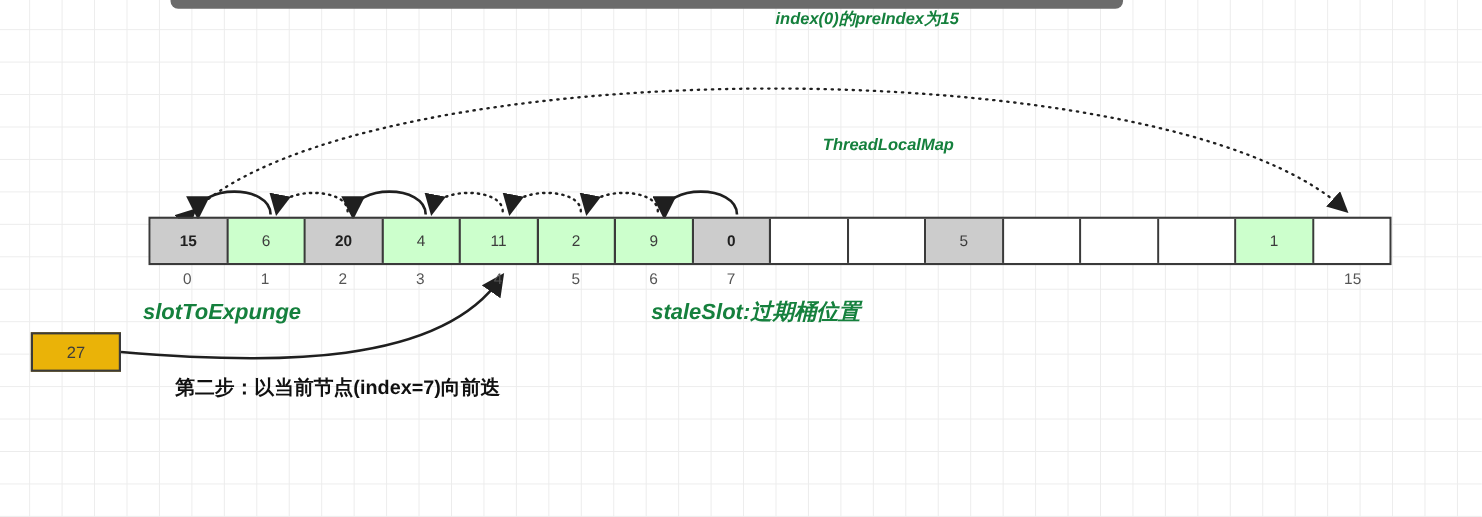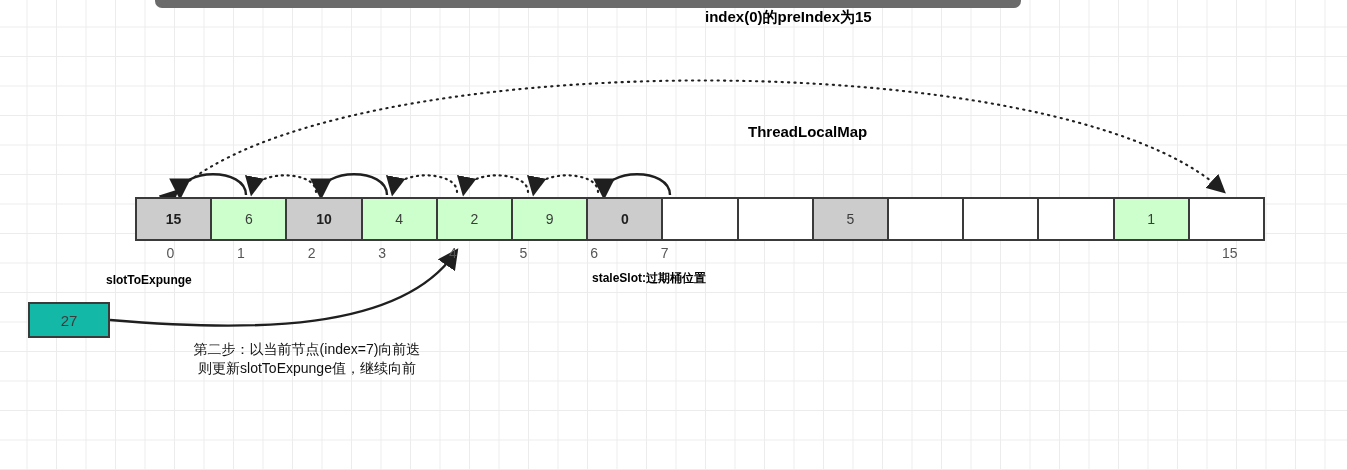--- a/index.html
+++ b/index.html
@@ -32,36 +32,36 @@
   .cell:last-child{border-right:none;}
   .cell.green{background:#ccffcc;}
   .cell.gray{background:#cccccc;}
   .cell.bold{font-weight:bold;color:#1f1f1f;}
 
   
   .ruler{position:absolute;left:135px;top:245px;width:1130px;height:20px;display:flex;}
   .tick{flex:1 1 0;text-align:center;font-size:14px;color:#555;}
 
   
-  .lbl{position:absolute;font-weight:bold;color:#000000;white-space:nowrap;}
+  .lbl{position:absolute;font-weight:bold;color:#15803d;white-space:nowrap;font-style:italic;}
   #top-title{left:705px;top:8px;font-size:15px;}
   #tlm-label{left:748px;top:123px;font-size:15px;}
-  #slot-label{left:106px;top:273px;font-size:12px;}
-  #stale-label{left:592px;top:270px;font-size:12px;text-align:center;}
+  #slot-label{left:130px;top:273px;font-size:20px;}
+  #stale-label{left:592px;top:270px;font-size:20px;text-align:center;}
 
   .box27{
     position:absolute;left:28px;top:302px;width:82px;height:36px;
-    border:2px solid #3a3a3a;background:#14b8a6;box-sizing:border-box;
+    border:2px solid #3a3a3a;background:#eab308;box-sizing:border-box;
     display:flex;align-items:center;justify-content:center;
     font-size:15px;color:#3c3c3c;
   }
 
   .caption{
     position:absolute;left:118px;top:340px;width:378px;
-    text-align:center;font-size:14px;font-weight:normal;color:#111;
+    text-align:center;font-size:18px;font-weight:bold;color:#111;
     line-height:1.35;
   }
 </style>
 </head>
 <body>
 
 <div class="topbar"></div>
 
 <svg class="svg-layer" viewBox="0 0 1347 470" xmlns="http://www.w3.org/2000/svg">
   <defs>
@@ -98,22 +98,23 @@
   </g>
 
   <g>
     <path d="M110,320 C 250,332 400,332 455,253" fill="none" stroke="#1f1f1f" stroke-width="2.3" marker-end="url(#ah)"></path>
   </g>
 </svg>
 
 <div class="array">
     <div class="cell gray bold">15</div>
     <div class="cell green">6</div>
-    <div class="cell gray bold">10</div>
+    <div class="cell gray bold">20</div>
     <div class="cell green">4</div>
+    <div class="cell green">11</div>
     <div class="cell green">2</div>
     <div class="cell green">9</div>
     <div class="cell gray bold">0</div>
     <div class="cell"></div>
     <div class="cell"></div>
     <div class="cell gray">5</div>
     <div class="cell"></div>
     <div class="cell"></div>
     <div class="cell"></div>
     <div class="cell green">1</div>
@@ -140,14 +141,13 @@
 
 <div class="lbl" id="top-title">index(0)的preIndex为15</div>
 <div class="lbl" id="tlm-label">ThreadLocalMap</div>
 <div class="lbl" id="slot-label">slotToExpunge</div>
 <div class="lbl" id="stale-label">staleSlot:过期桶位置</div>
 
 <div class="box27">27</div>
 
 <div class="caption">
   <div>第二步：以当前节点(index=7)向前迭</div>
-  <div>则更新slotToExpunge值，继续向前</div>
 </div>
 
 </body></html>

